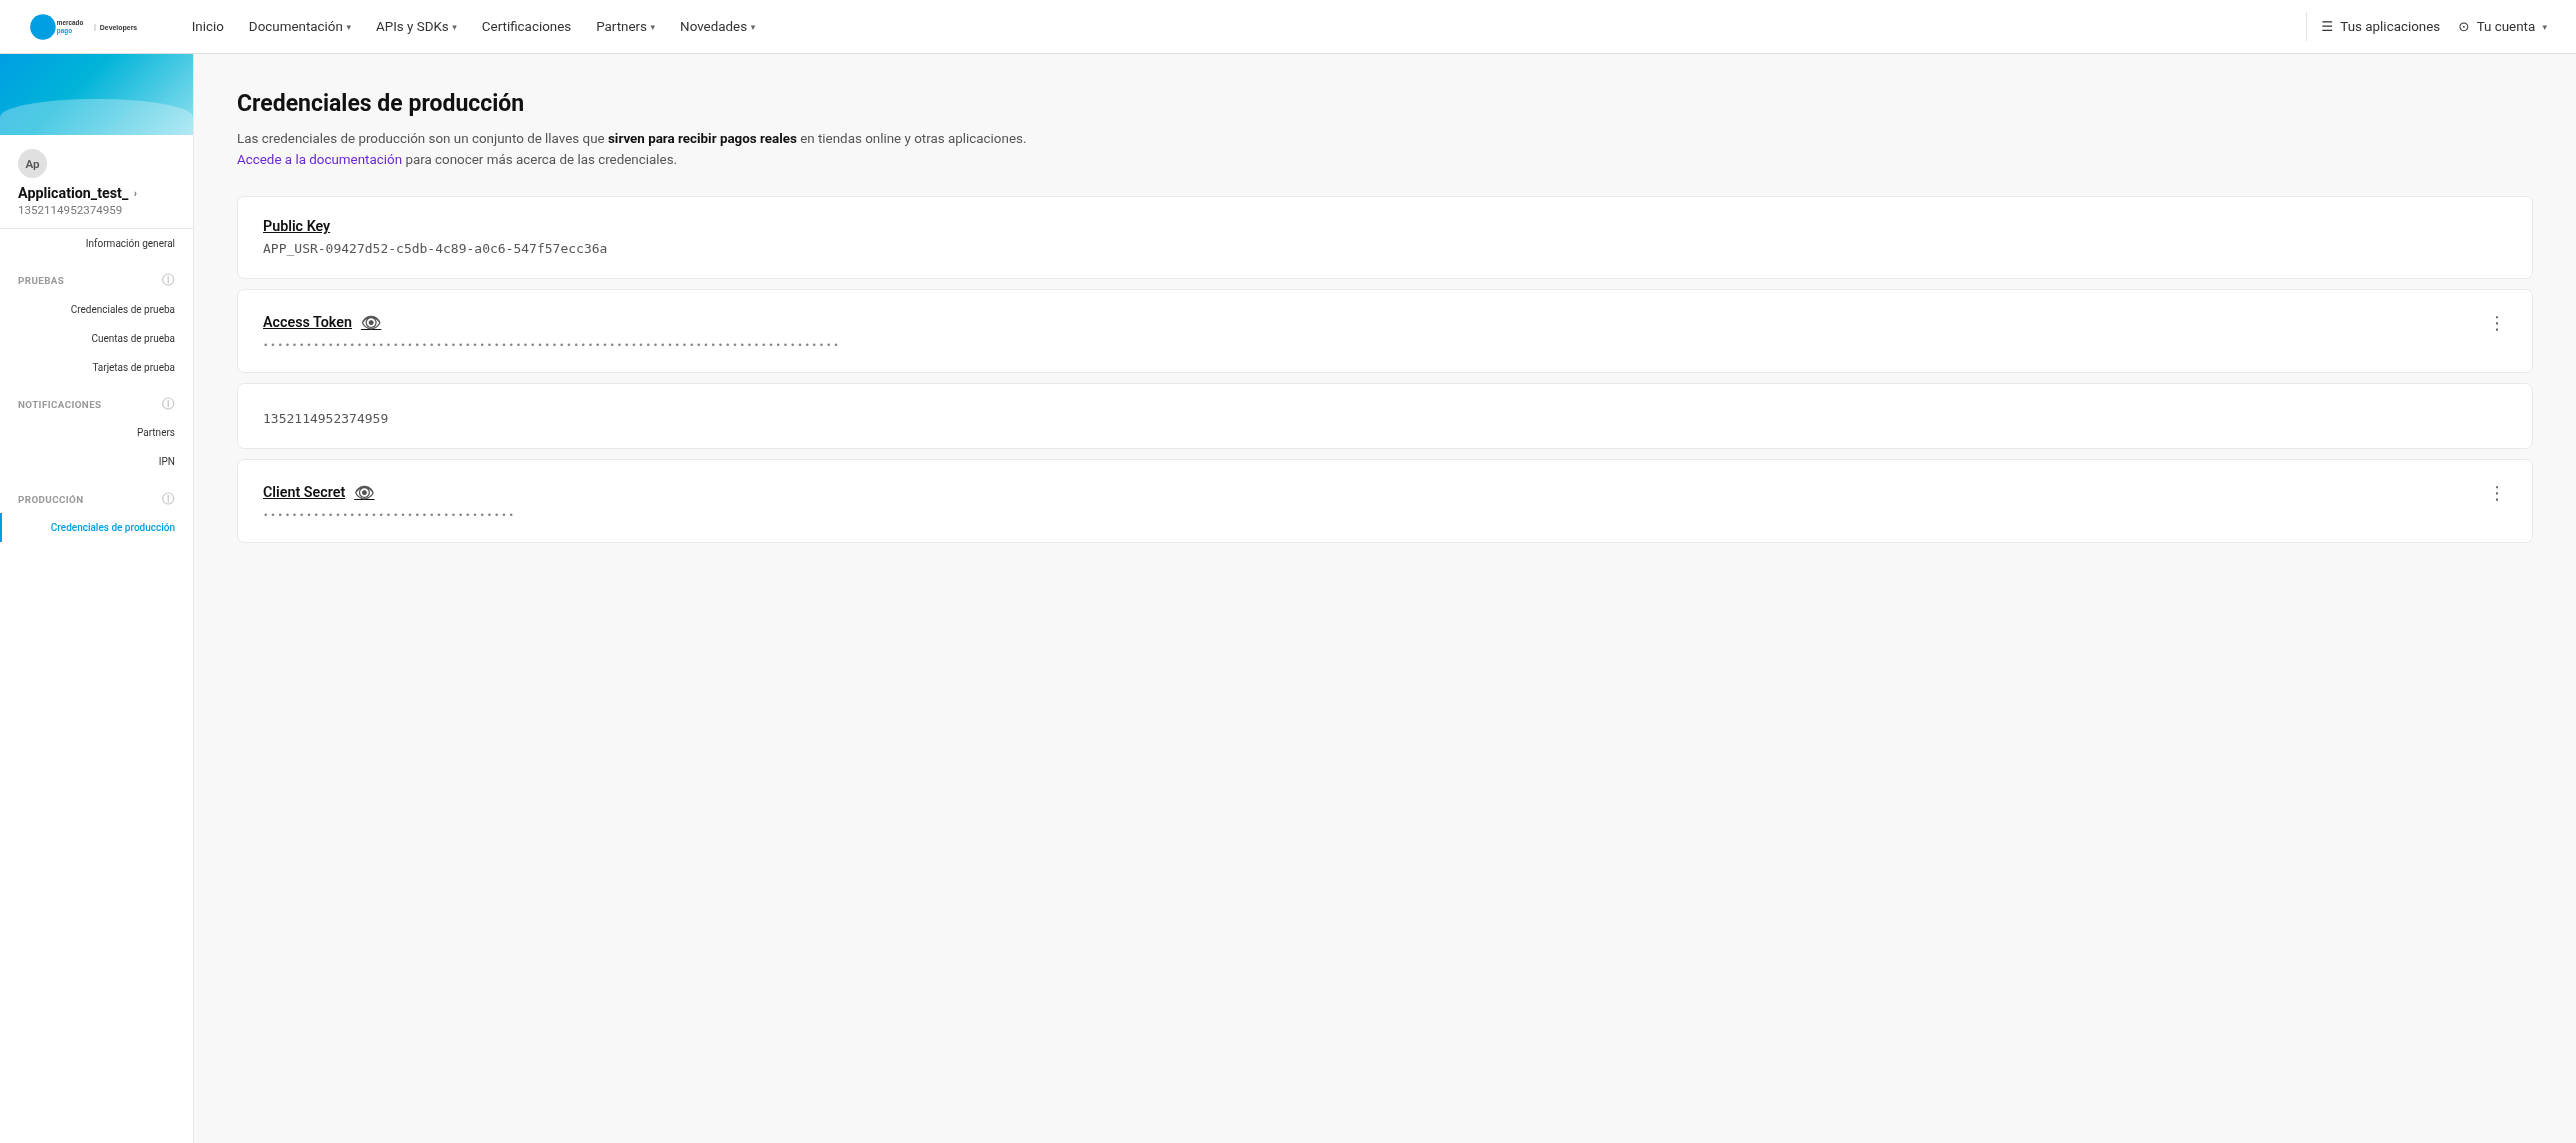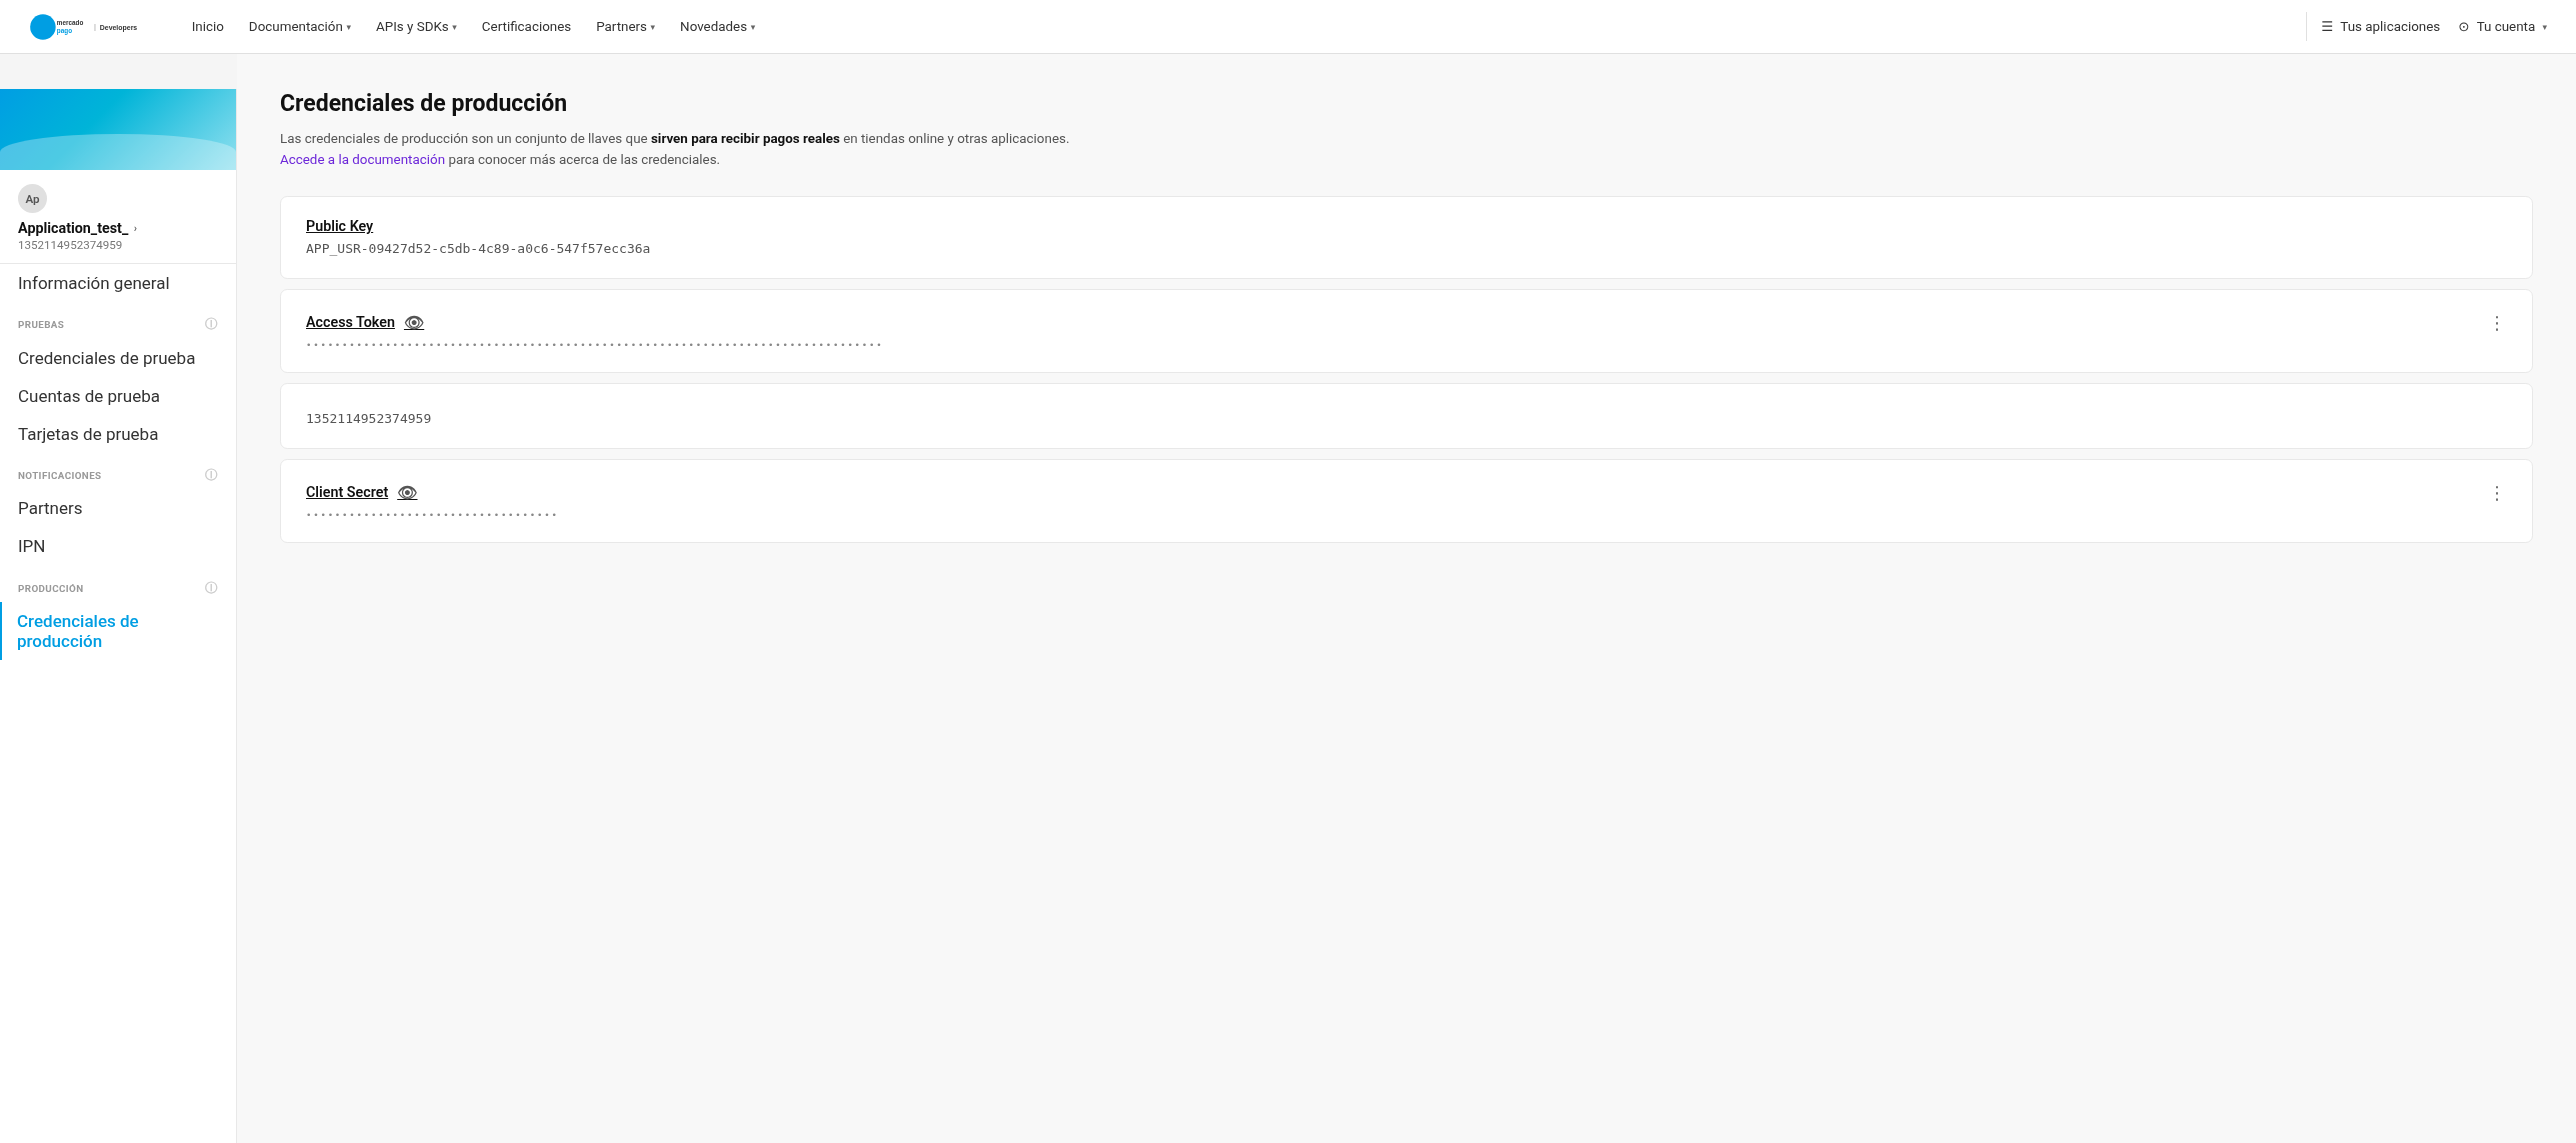--- a/index.html
+++ b/index.html
@@ -22,22 +22,22 @@
     .nav-chevron { font-size: 9px; color: #666; }
     .nav-divider { width: 0.9px; height: 29px; background: #e0e0e0; margin: 0 14.3px; }
     .topnav-right { display: flex; align-items: center; gap: 18px; }
     .nav-icon-link { display: flex; align-items: center; gap: 7.2px; font-size: 13.4px; color: #333; cursor: pointer; }
 
     
     .layout { display: flex; margin-top: 54px; min-height: calc(100vh - 54px); }
 
     
     .sidebar {
-      width: 237px; background: #fff; border-right: 0.9px solid #e8e8e8;
-      flex-shrink: 0; overflow-y: auto; margin-top: 35px;
+      width: 194px; background: #fff; border-right: 0.9px solid #e8e8e8;
+      flex-shrink: 0; overflow-y: auto;
     }
     .sidebar-banner {
       height: 81px; background: linear-gradient(135deg, #009ee3 0%, #00b4d8 40%, #90e0ef 100%);
       border-radius: 0 0 0 0; overflow: hidden; position: relative;
     }
     .sidebar-banner-wave {
       position: absolute; bottom: 0; left: 0; right: 0;
       height: 36px; background: rgba(255,255,255,0.3); border-radius: 50% 50% 0 0;
     }
     .sidebar-app-info { padding: 14.3px 18px 10.7px; border-bottom: 0.9px solid #e8e8e8; }
@@ -48,21 +48,21 @@
     }
     .sidebar-app-name {
       display: flex; align-items: center; gap: 5.4px;
       font-size: 14.3px; font-weight: 700; color: #111;
     }
     .sidebar-app-name .chevron { color: #666; font-size: 10.7px; cursor: pointer; }
     .sidebar-app-id { font-size: 11.6px; color: #777; margin-top: 1.8px; }
 
     .sidebar-nav { padding: 0 0 18px; }
     .sidebar-nav-item {
-      padding: 9px 18px; font-size: 17px; color: #333; cursor: pointer;
+      padding: 9px 18px; font-size: 10px; color: #333; cursor: pointer; text-align: right;
     }
     .sidebar-nav-item.active { color: #009ee3; font-weight: 500; border-left: 2.7px solid #009ee3; padding-left: 15px; }
 
     .sidebar-section-header {
       display: flex; align-items: center; justify-content: space-between;
       padding: 14.3px 18px 5.4px; font-size: 9.8px; font-weight: 700;
       color: #999; letter-spacing: 0.4px; text-transform: uppercase;
     }
     .sidebar-section-header .info-icon { color: #ccc; font-size: 12.5px; cursor: pointer; }
 

